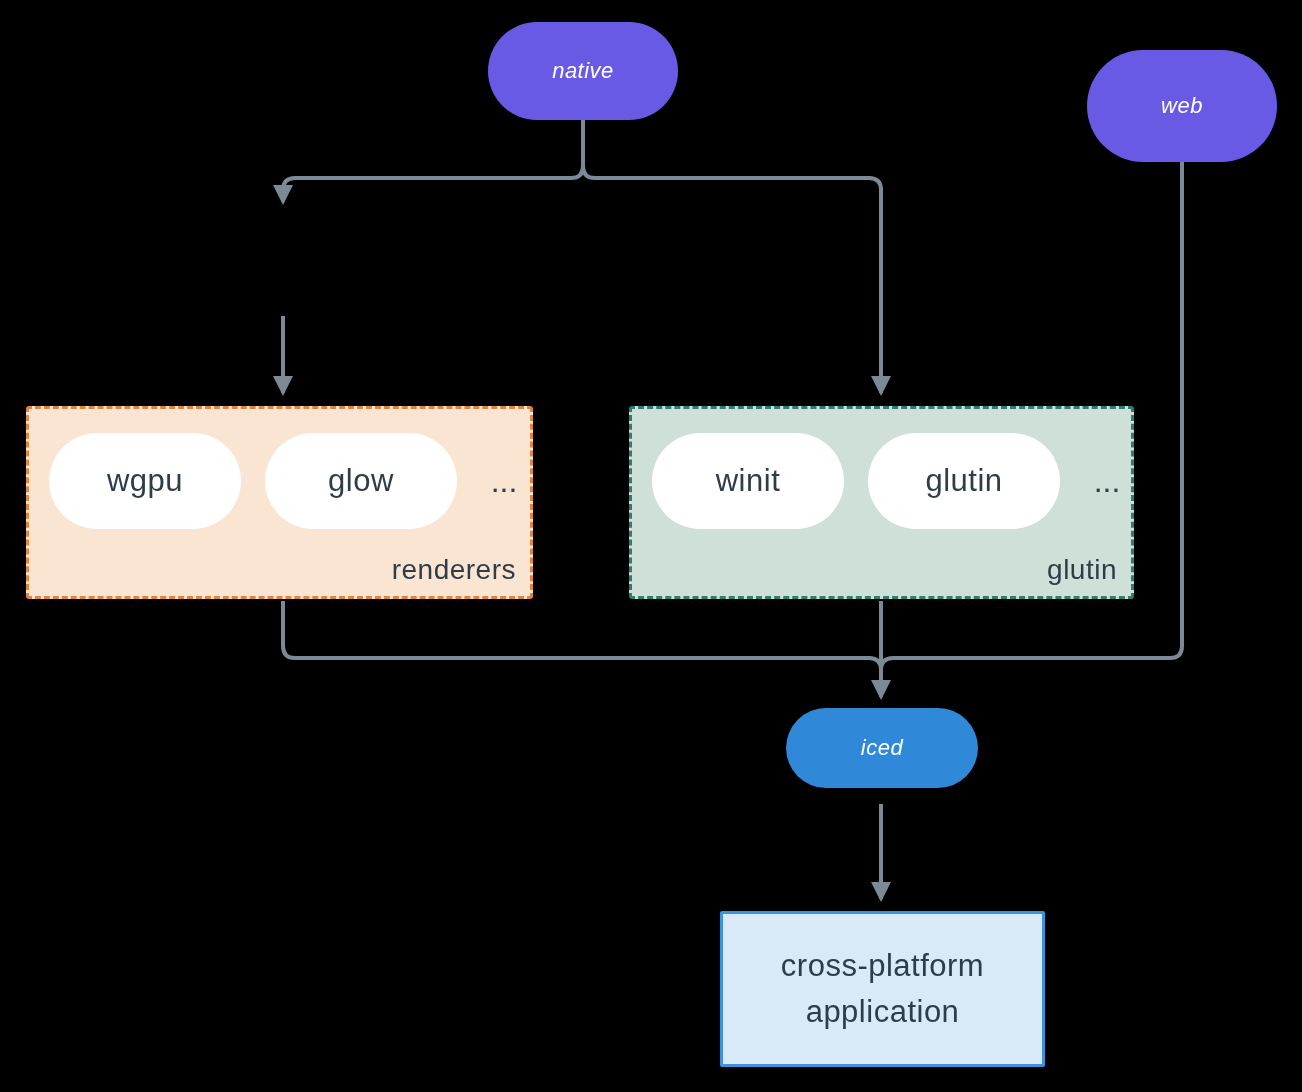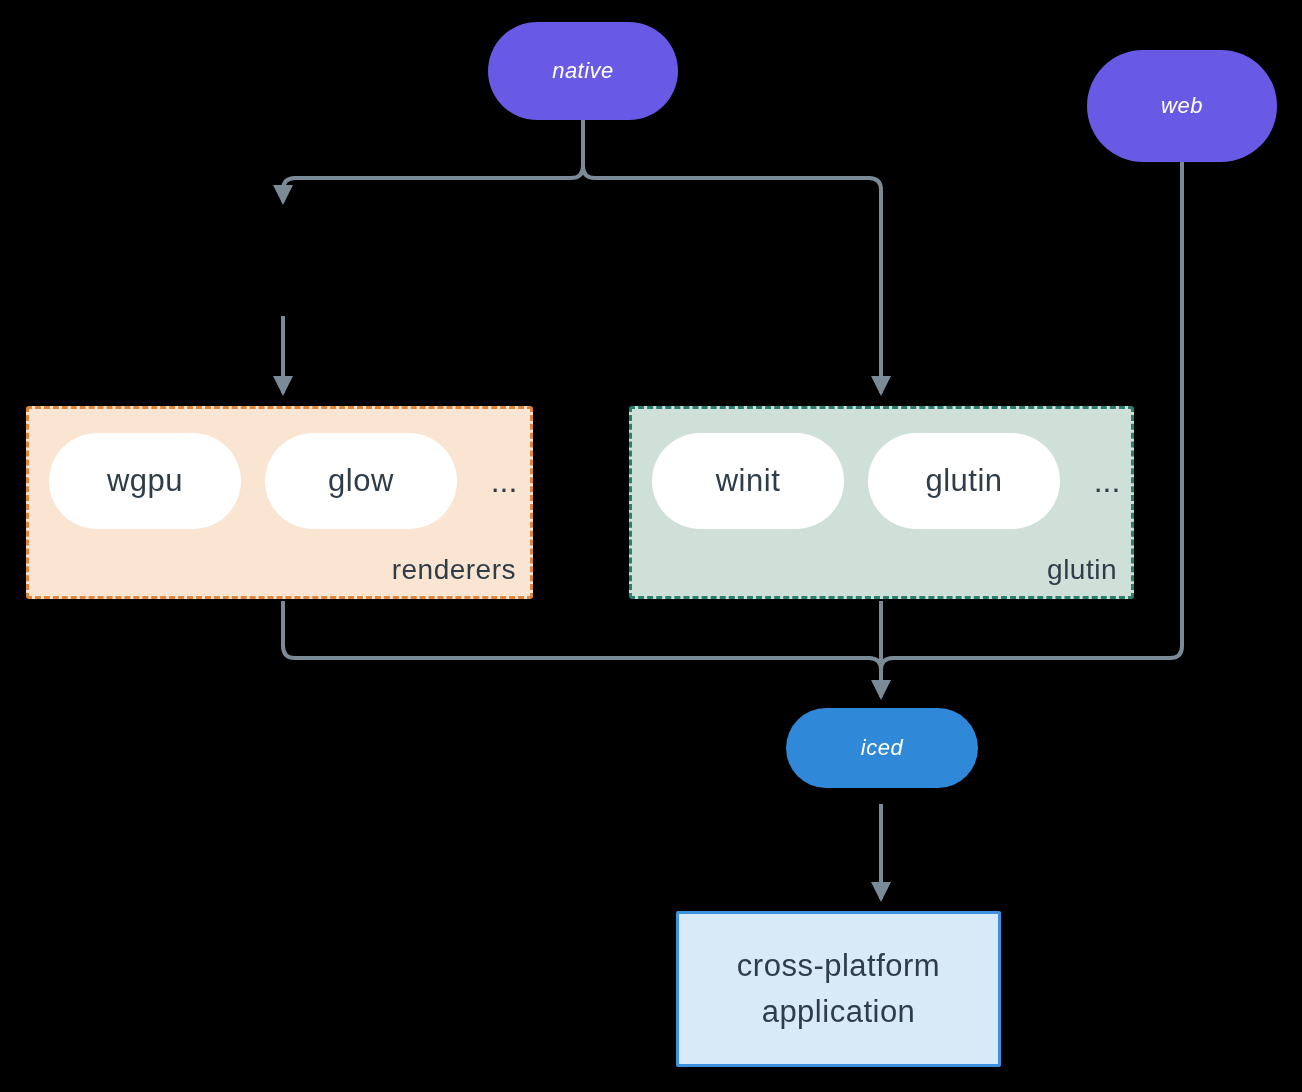--- a/index.html
+++ b/index.html
@@ -59,21 +59,21 @@
   .group-ellipsis{
     position:absolute;top:24px;left:448px;width:54px;height:96px;
     display:flex;align-items:center;justify-content:center;
     font-size:32px;color:var(--dark-text);
   }
   .group-label{
     position:absolute;right:14px;bottom:10px;
     font-size:28px;color:var(--dark-text);letter-spacing:0.5px;
   }
   .app-box{
-    position:absolute;left:676px;top:911px;width:325px;height:156px;
+    position:absolute;left:720px;top:911px;width:325px;height:156px;
     box-sizing:border-box;
     background:var(--app-bg);border:3px solid var(--app-border);border-radius:2px;
     display:flex;align-items:center;justify-content:center;text-align:center;
   }
   .app-box-label{
     width:280px;
     font-size:31px;line-height:46px;color:var(--dark-text);letter-spacing:0.5px;
   }
 </style>
 </head>

